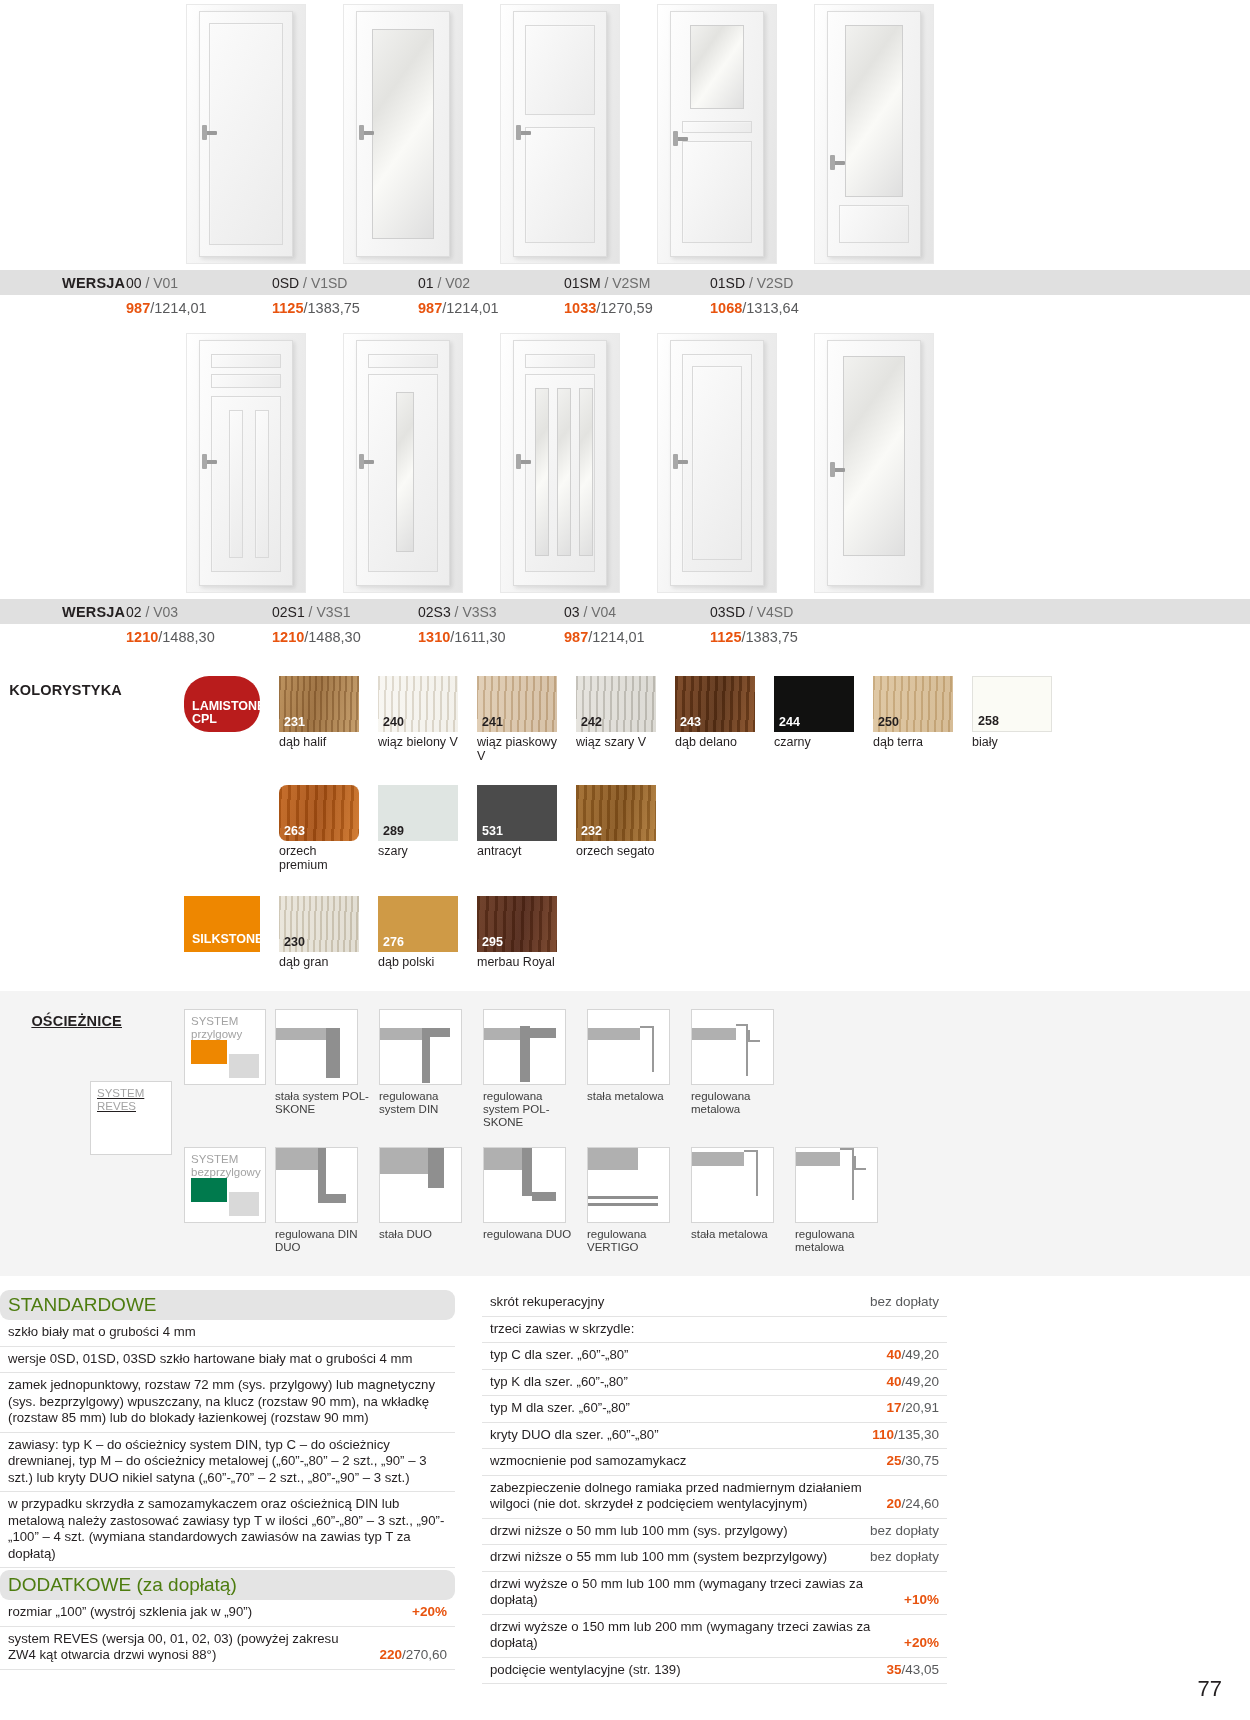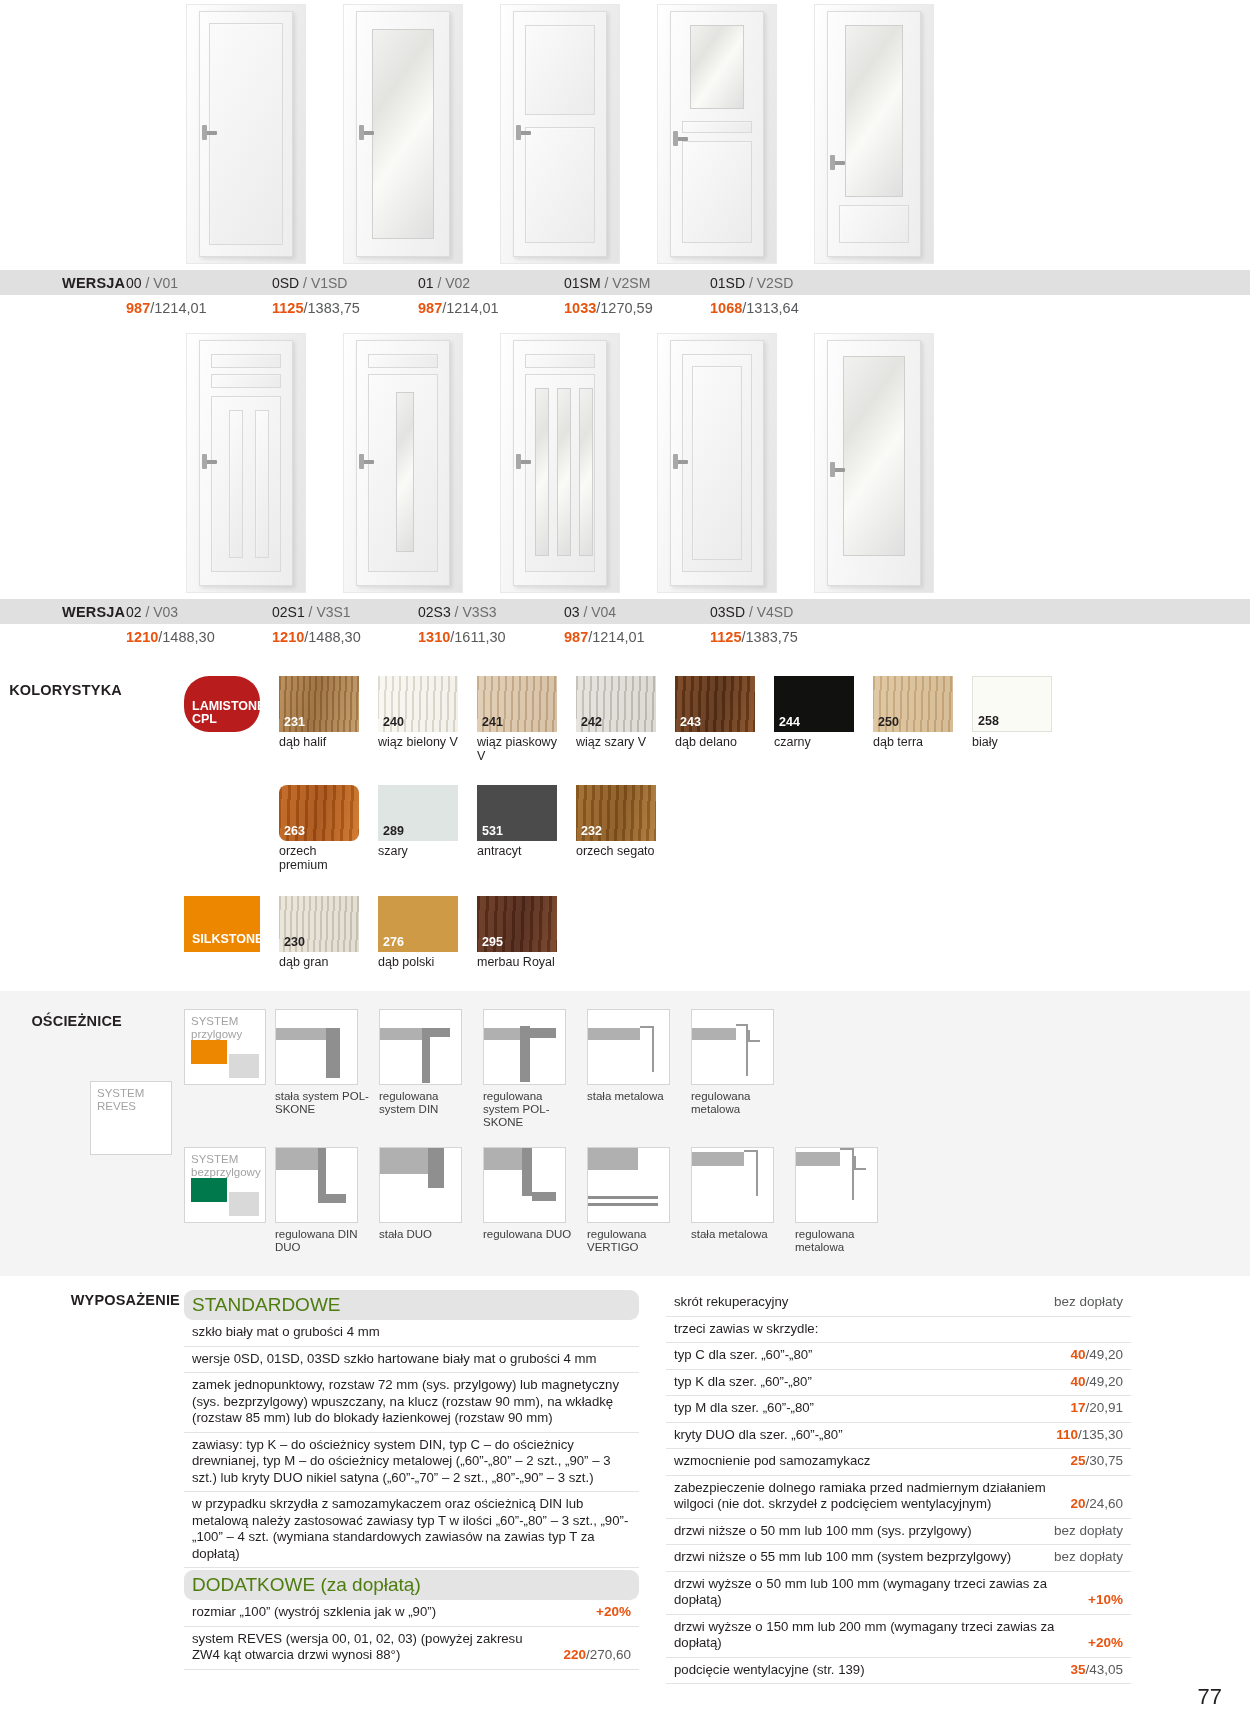--- a/index.html
+++ b/index.html
@@ -133,21 +133,21 @@
     background-color:#cf9a46;}
   .w-merbau{background:
     repeating-linear-gradient(92deg,rgba(50,22,8,.3) 0 3px,rgba(255,255,255,.05) 3px 9px),
     linear-gradient(100deg,#6b3a22,#53291a 55%,#7a4428);}
 
   
   .frames {
     background:#f4f4f4; margin-top:18px; padding:18px 0 22px 0;
     display:flex;
   }
-  .frames-left { width:184px; padding-top:4px; }
+  .frames-left { width:184px; padding-top:4px;text-decoration:underline; }
   .fr-row { display:flex; align-items:flex-start; gap:9px; }
   .fr-syslabel {
     width:82px; height:76px; border:1px solid #d5d5d5; background:#fff;
     position:relative; font-size:11.5px; color:#a3a3a3; line-height:13px;
     padding:5px 0 0 6px;
   }
   .fr-syslabel .blk {
     position:absolute; width:36px; height:24px; left:6px; bottom:20px;
   }
   .fr-syslabel .blk.orange { background:#ee8700; }
@@ -183,21 +183,21 @@
     border-bottom:1px solid #e3e3e3; padding:4px 8px 5px 8px;
     font-size:13.2px; line-height:16.5px; display:flex; justify-content:space-between;
     gap:10px; align-items:flex-end;
   }
   .erow .txt { flex:1; }
   .erow .val { white-space:nowrap; color:#58595b; font-size:13.5px; }
   .erow .val .pr { color:#e8530e; font-weight:bold; }
   .erow .val.plain { color:#58595b; }
   .erow .val.orange { color:#e8530e; font-weight:bold; }
   .pageno {
-    position:absolute; right:28px; bottom:10px; font-size:22px; color:#231f20;
+    position:absolute; right:28px; bottom:18px; font-size:22px; color:#231f20;
   }
 </style>
 </head>
 <body>
 
 <div class="page">
 
   <div class="door-row" style="padding-top:4px;">
     <div class="door-cell">
       <div class="door-img">
@@ -563,23 +563,20 @@
             <div class="ln" style="left:44px;top:0;width:14px;height:52px;border-left:none;border-bottom:none;"></div>
             <div class="ln" style="left:58px;top:8px;width:12px;height:14px;border-top:none;border-right:none;"></div>
           </div>
           <div class="fr-cap">regulowana metalowa</div>
         </div>
       </div>
     </div>
   </div>
 
   <div class="equip">
-    <div class="equip-left">
-      <div class="section-label" style="width:auto;">WYPOSAŻENIE</div>
-    </div>
 
     <div class="cols">
 
       <div class="col">
         <div class="subhead">STANDARDOWE</div>
         <div class="erow">
             <span class="txt">szkło biały mat o grubości 4 mm</span>
           </div>
         <div class="erow">
             <span class="txt">wersje 0SD, 01SD, 03SD szkło hartowane biały mat o grubości 4 mm</span>

